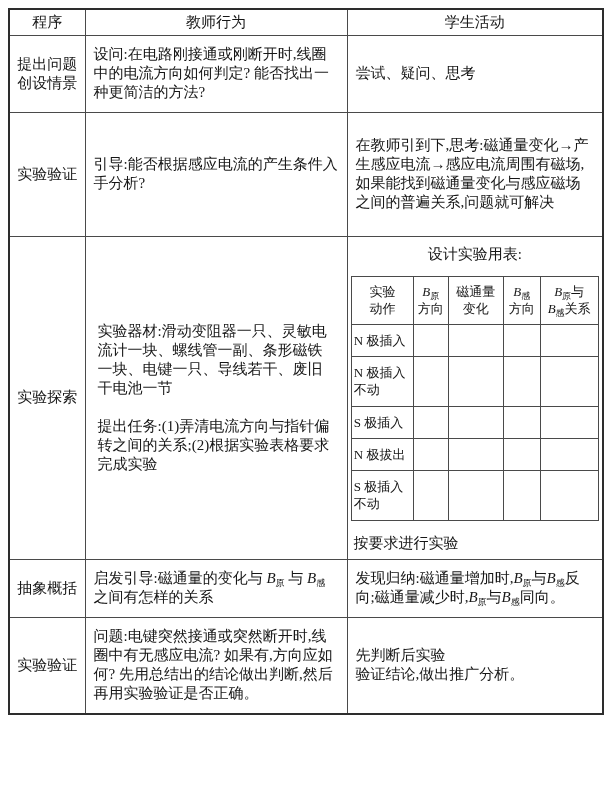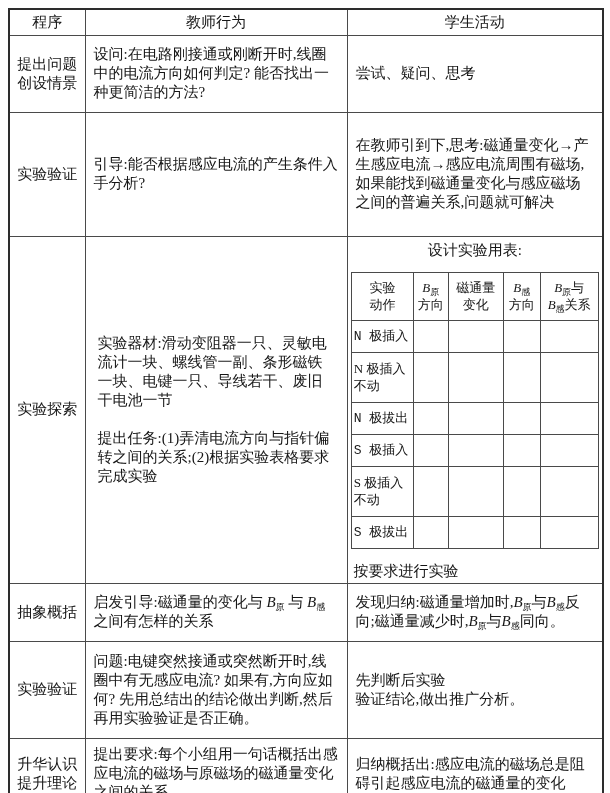--- a/index.html
+++ b/index.html
@@ -89,21 +89,21 @@
     overflow: hidden;
   }
   table.exp .e1 { width: 61px; }
   table.exp .e2 { width: 34px; }
   table.exp .e3 { width: 54px; }
   table.exp .e4 { width: 36px; }
   table.exp .e5 { width: 57px; }
   table.exp th { text-align: center; }
   td.action { text-align: left; padding-left: 3px; }
   tr.eh { height: 48px; }
-  tr.es { height: 32px; font-family: Liberation Mono, monospace; }
+  tr.es { height: 32px; }
   tr.ed { height: 50px; }
   i.bvar { font-style: italic; font-family: "Liberation Serif", "DejaVu Serif", serif; }
   sub { font-size: 9px; vertical-align: -3px; line-height: 0; }
 </style>
 </head>
 <body>
 
 <div class="sheet">
   <table class="main">
     <colgroup>
@@ -162,42 +162,35 @@
                 <td></td>
               </tr>
               <tr class="ed">
                 <td class="action">N 极插入不动</td>
                 <td></td>
                 <td></td>
                 <td></td>
                 <td></td>
               </tr>
               <tr class="es">
+                <td class="action">S 极插入</td>
+                <td></td>
+                <td></td>
+                <td></td>
+                <td></td>
+              </tr>
+              <tr class="es">
                 <td class="action">N 极拔出</td>
-                <td></td>
-                <td></td>
-                <td></td>
-                <td></td>
-              </tr>
-              <tr class="es">
-                <td class="action">S 极插入</td>
                 <td></td>
                 <td></td>
                 <td></td>
                 <td></td>
               </tr>
               <tr class="ed">
                 <td class="action">S 极插入不动</td>
-                <td></td>
-                <td></td>
-                <td></td>
-                <td></td>
-              </tr>
-              <tr class="es">
-                <td class="action">S 极拔出</td>
                 <td></td>
                 <td></td>
                 <td></td>
                 <td></td>
               </tr>
             </tbody>
           </table>
           <div class="exp-note">按要求进行实验</div>
         </td>
       </tr>
@@ -207,20 +200,15 @@
         <td class="cell">启发引导:磁通量的变化与 <i class="bvar">B</i><sub>原</sub> 与 <i class="bvar">B</i><sub>感</sub> 之间有怎样的关系</td>
         <td class="cell">发现归纳:磁通量增加时,<i class="bvar">B</i><sub>原</sub>与<i class="bvar">B</i><sub>感</sub>反向;磁通量减少时,<i class="bvar">B</i><sub>原</sub>与<i class="bvar">B</i><sub>感</sub>同向。</td>
       </tr>
 
       <tr class="r4">
         <td class="stage">实验验证</td>
         <td class="cell">问题:电键突然接通或突然断开时,线圈中有无感应电流? 如果有,方向应如何? 先用总结出的结论做出判断,然后再用实验验证是否正确。</td>
         <td class="cell">先判断后实验<br>验证结论,做出推广分析。</td>
       </tr>
 
-      <tr class="r5">
-        <td class="stage">升华认识提升理论</td>
-        <td class="cell">提出要求:每个小组用一句话概括出感应电流的磁场与原磁场的磁通量变化之间的关系</td>
-        <td class="cell">归纳概括出:感应电流的磁场总是阻碍引起感应电流的磁通量的变化</td>
-      </tr>
     </tbody>
   </table>
 </div>
 
 </body></html>

